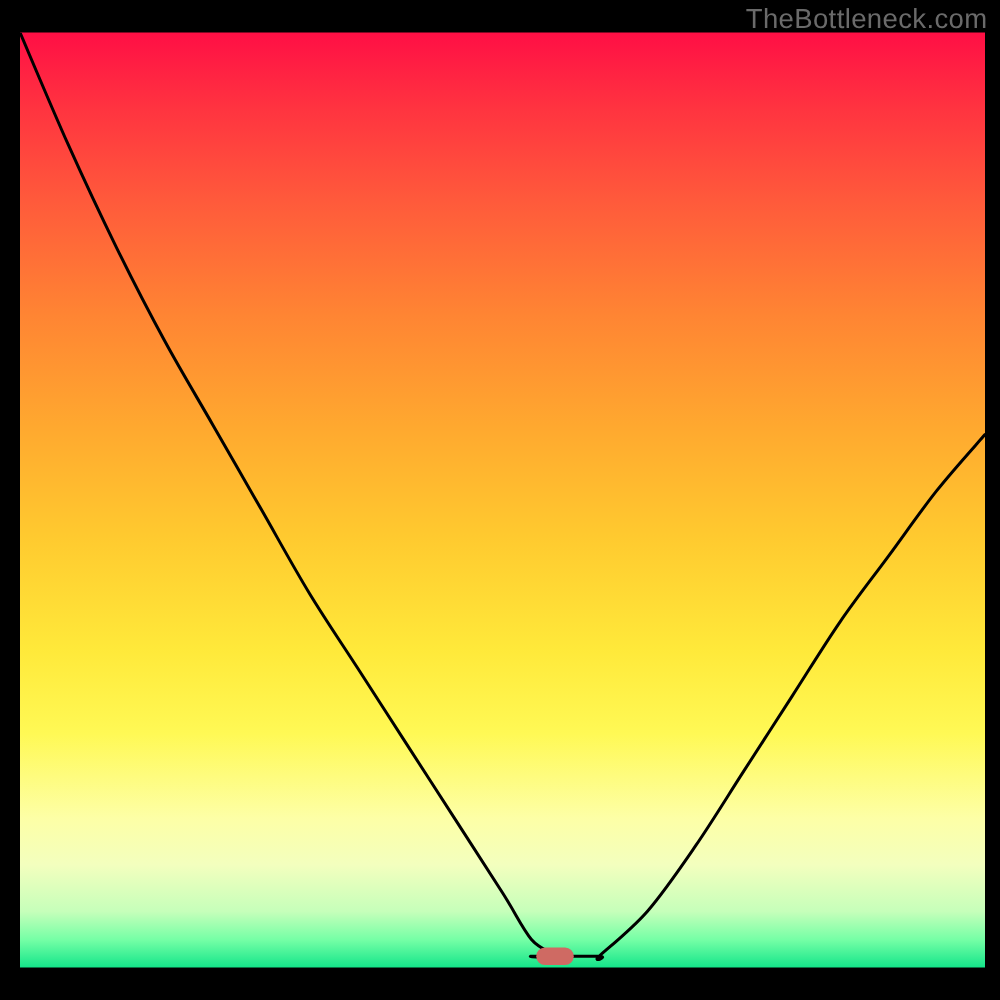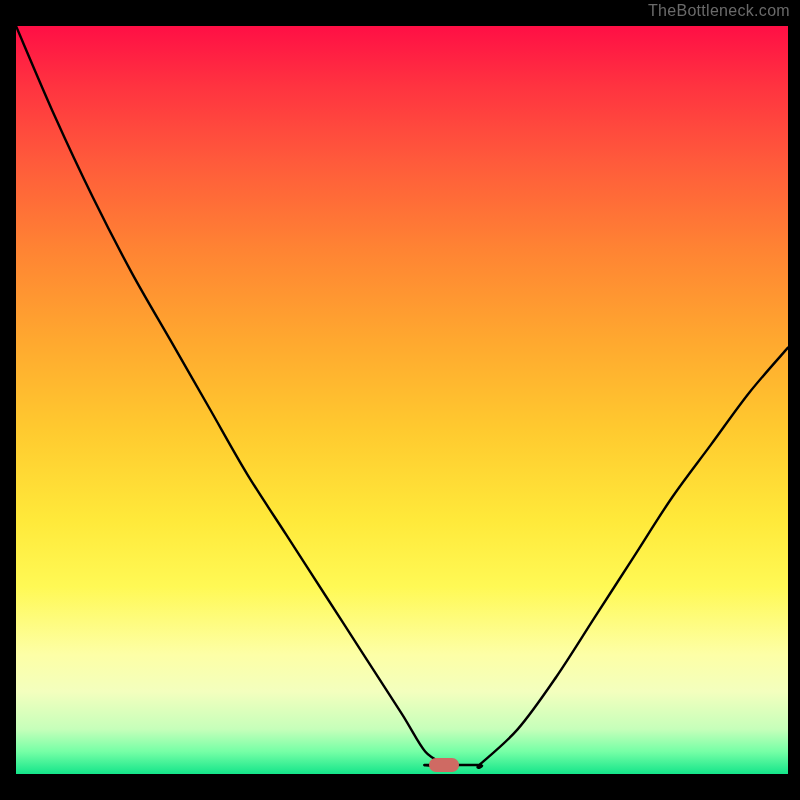--- a/index.html
+++ b/index.html
@@ -15,21 +15,21 @@
     position: relative;
     width: 800px;
     height: 800px;
     background: #000;
   }
   .watermark {
     position: absolute;
     top: 2px;
     right: 10px;
     color: #6a6a6a;
-    font-size: 16px;
+    font-size: 22px;
     font-weight: 500;
     letter-spacing: 0.3px;
     z-index: 4;
   }
   .gradient {
     position: absolute;
     left: 16px;
     top: 26px;
     width: 772px;
     height: 748px;

